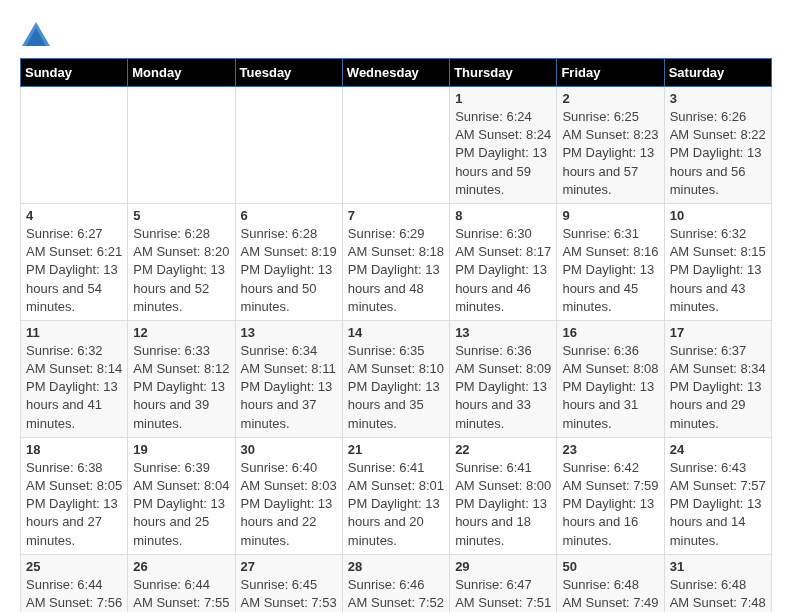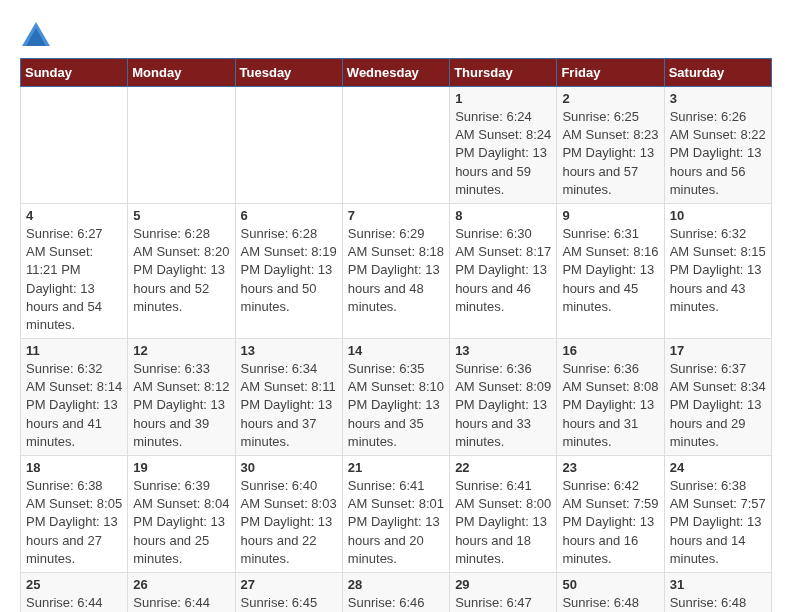--- a/index.html
+++ b/index.html
@@ -51,21 +51,21 @@
     .location {
       font-size: 16px;
       color: #555;
     }
     table {
       width: 100%;
       border-collapse: collapse;
       table-layout: fixed;
     }
     thead th {
-      background-color: #7f1d1d;
+      background-color: #000000;
       color: white;
       font-size: 13px;
       font-weight: bold;
       padding: 6px 4px;
       text-align: left;
       border: 1px solid #3a6aa0;
     }
     tbody td {
       border: 1px solid #ddd;
       vertical-align: top;
@@ -151,21 +151,21 @@
           <div class="day-detail">Sunrise: 6:26 AM
 Sunset: 8:22 PM
 Daylight: 13 hours
 and 56 minutes.</div>
         </td>
       </tr>
       <tr>
         <td>
           <span class="day-number">4</span>
           <div class="day-detail">Sunrise: 6:27 AM
-Sunset: 11:21 PM
+Sunset: 6:21 PM
 Daylight: 13 hours
 and 54 minutes.</div>
         </td>
         <td>
           <span class="day-number">5</span>
           <div class="day-detail">Sunrise: 6:28 AM
 Sunset: 8:20 PM
 Daylight: 13 hours
 and 52 minutes.</div>
         </td>
@@ -294,21 +294,21 @@
         </td>
         <td>
           <span class="day-number">23</span>
           <div class="day-detail">Sunrise: 6:42 AM
 Sunset: 7:59 PM
 Daylight: 13 hours
 and 16 minutes.</div>
         </td>
         <td>
           <span class="day-number">24</span>
-          <div class="day-detail">Sunrise: 6:38 AM
+          <div class="day-detail">Sunrise: 6:43 AM
 Sunset: 7:57 PM
 Daylight: 13 hours
 and 14 minutes.</div>
         </td>
       </tr>
       <tr>
         <td>
           <span class="day-number">25</span>
           <div class="day-detail">Sunrise: 6:44 AM
 Sunset: 7:56 PM

